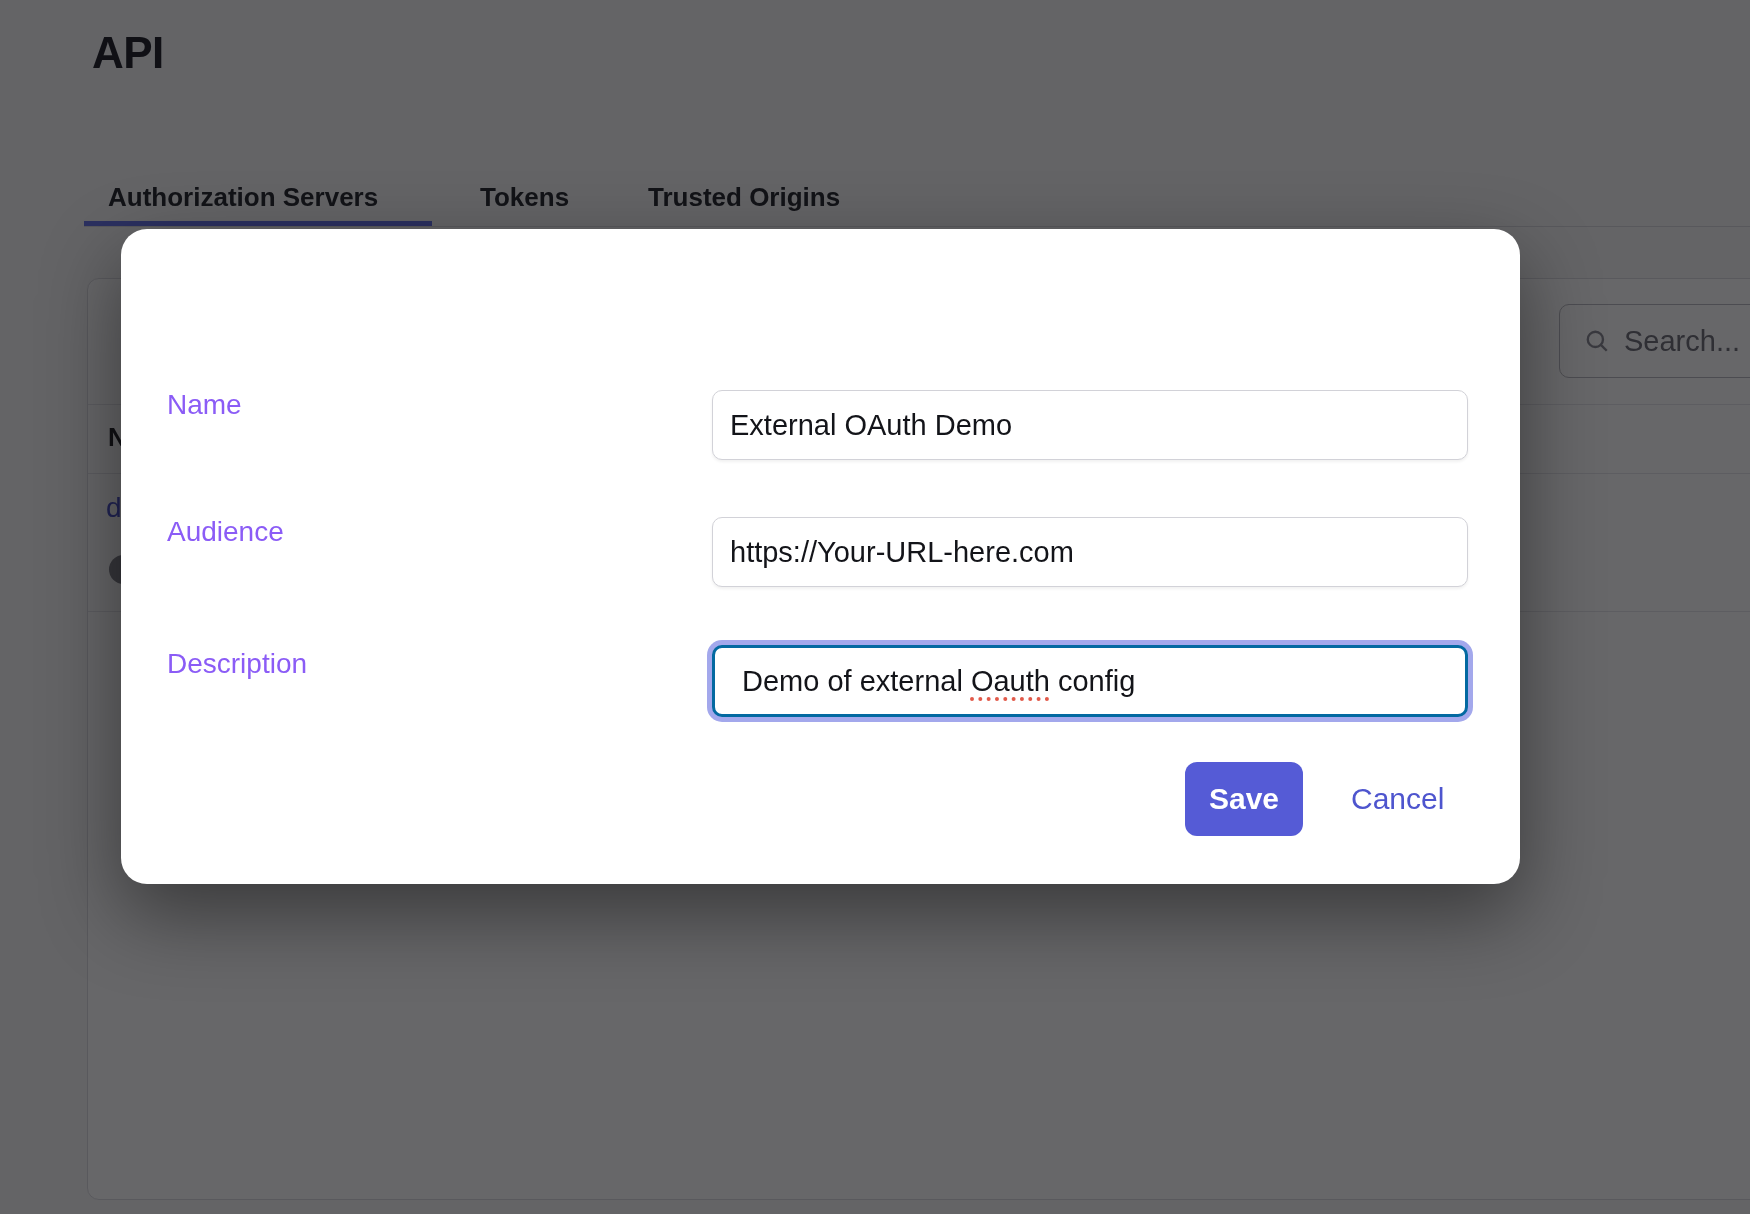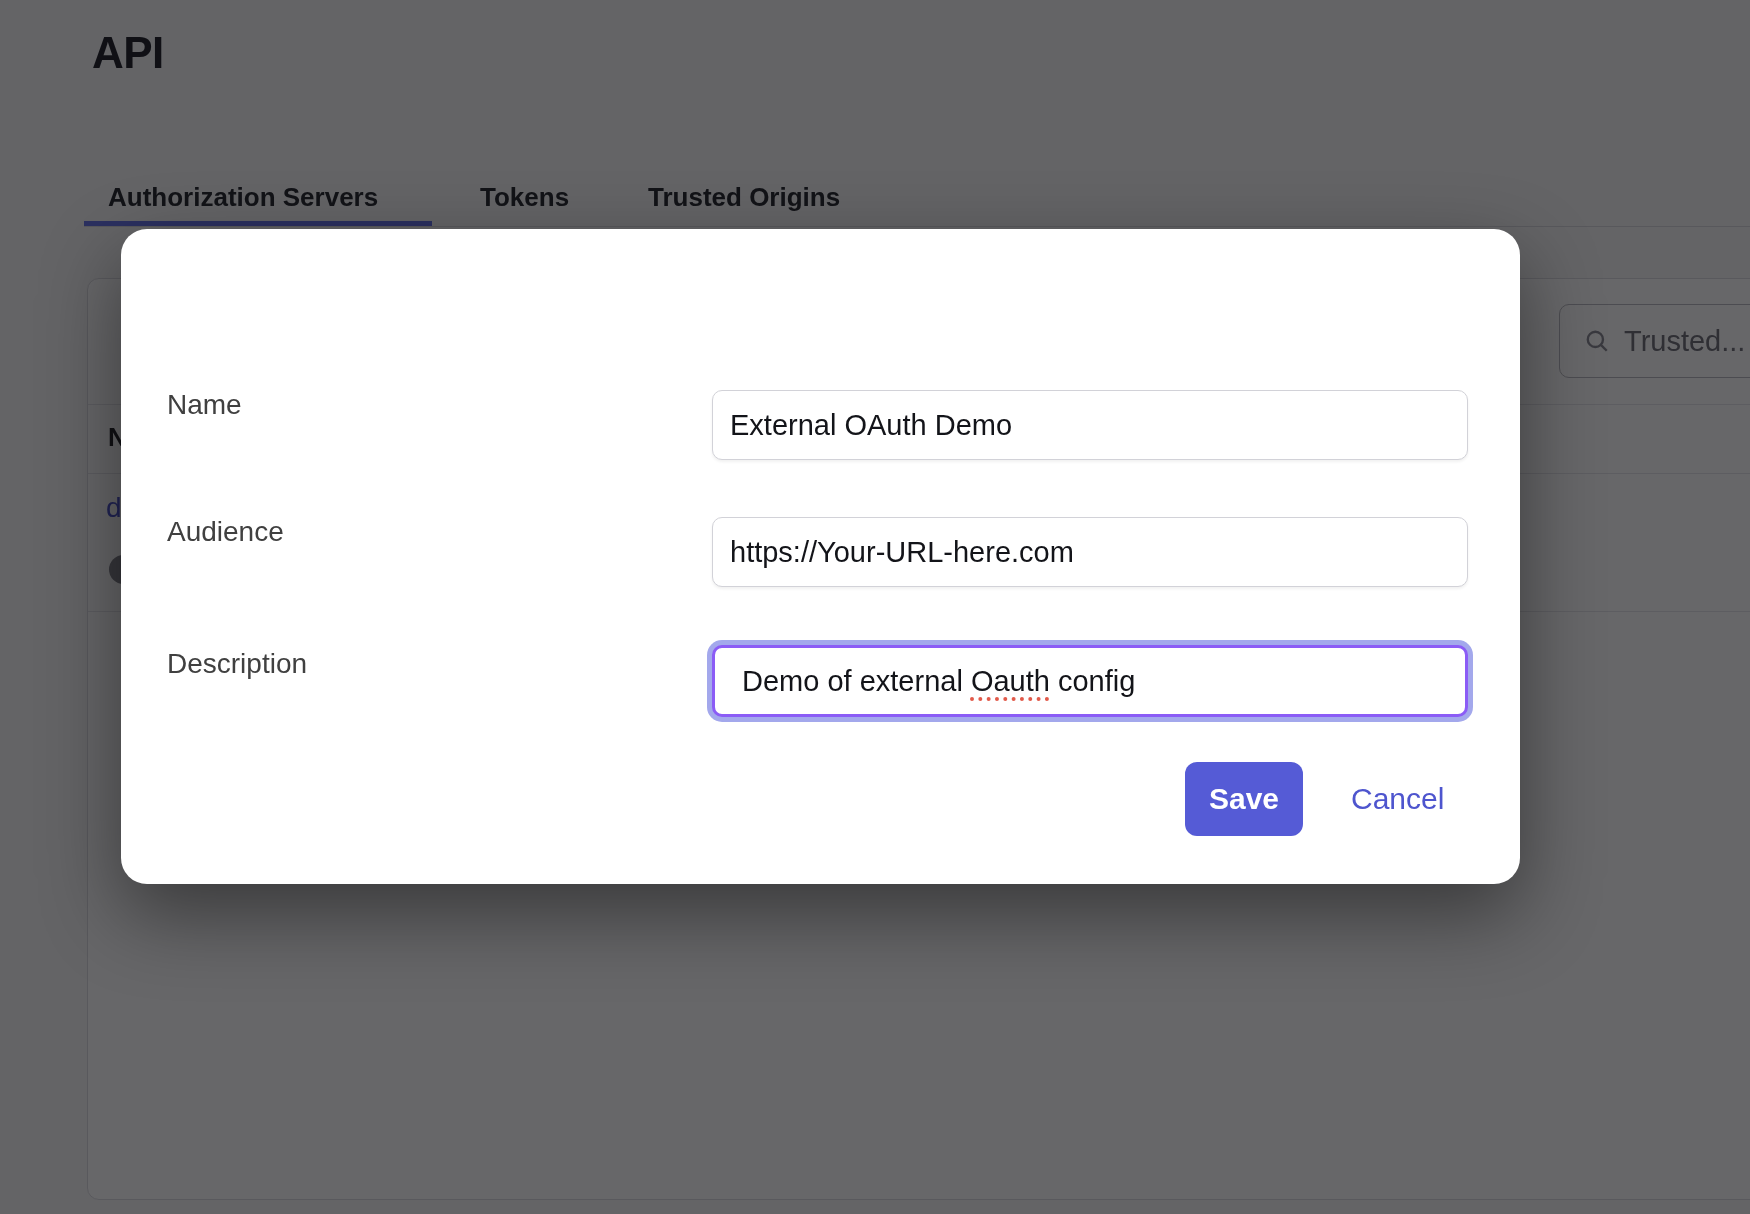--- a/index.html
+++ b/index.html
@@ -54,34 +54,34 @@
   .modal{
     position:absolute;left:121px;top:229px;width:1399px;height:655px;
     background:#ffffff;border-radius:26px;
     box-shadow:0 30px 80px rgba(0,0,0,0.45);
   }
   .modal-title{
     position:absolute;left:46px;top:44px;margin:0;
     font-size:38px;font-weight:700;color:#1d1f24;letter-spacing:-0.3px;
   }
   .field-label{
-    position:absolute;left:46px;font-size:28px;color:#404040;
+    position:absolute;left:46px;font-size:28px;color:#8b5cf6;
   }
   .label-name{top:160px;} .label-audience{top:287px;} .label-description{top:419px;}
   .text-input{
     position:absolute;left:591px;width:756px;height:70px;box-sizing:border-box;
     border:1px solid #d2d2d8;border-radius:10px;background:#fff;
     display:flex;align-items:center;padding-left:17px;
     font-size:29px;color:#131419;cursor:text;white-space:nowrap;overflow:hidden;
     box-shadow:0 2px 3px rgba(0,0,0,0.06);
   }
   .input-name{top:161px;} .input-audience{top:288px;}
   .input-description{
     top:416px;height:72px;
-    border:3px solid #8b5cf6;
+    border:3px solid #0369a1;
     box-shadow:0 0 0 5px #a3a8ec;
     padding-left:27px;
   }
   .misspelled{
     text-decoration:underline;
     text-decoration-style:dotted;
     text-decoration-color:#e25a4a;
     text-decoration-thickness:3.5px;
     text-underline-offset:7px;
   }
@@ -109,21 +109,21 @@
   <div class="tab tab-3">Trusted Origins</div>
   <div class="tab-underline"></div>
   <div class="tabs-border"></div>
 
   <div class="card">
     <div class="search-box">
       <svg viewBox="0 0 24 24" fill="none" stroke="#8a8a92" stroke-width="2.2">
         <circle cx="10.5" cy="10.5" r="7"></circle>
         <line x1="15.8" y1="15.8" x2="21" y2="21"></line>
       </svg>
-      <span class="search-placeholder">Trusted...</span>
+      <span class="search-placeholder">Search...</span>
     </div>
 
     <div class="card-line line-1"></div>
     <div class="card-line line-2"></div>
     <div class="card-line line-3"></div>
 
     <div class="table-header-partial">N</div>
     <div class="table-link-partial">d</div>
     <div class="row-badge-partial"></div>
   </div>

